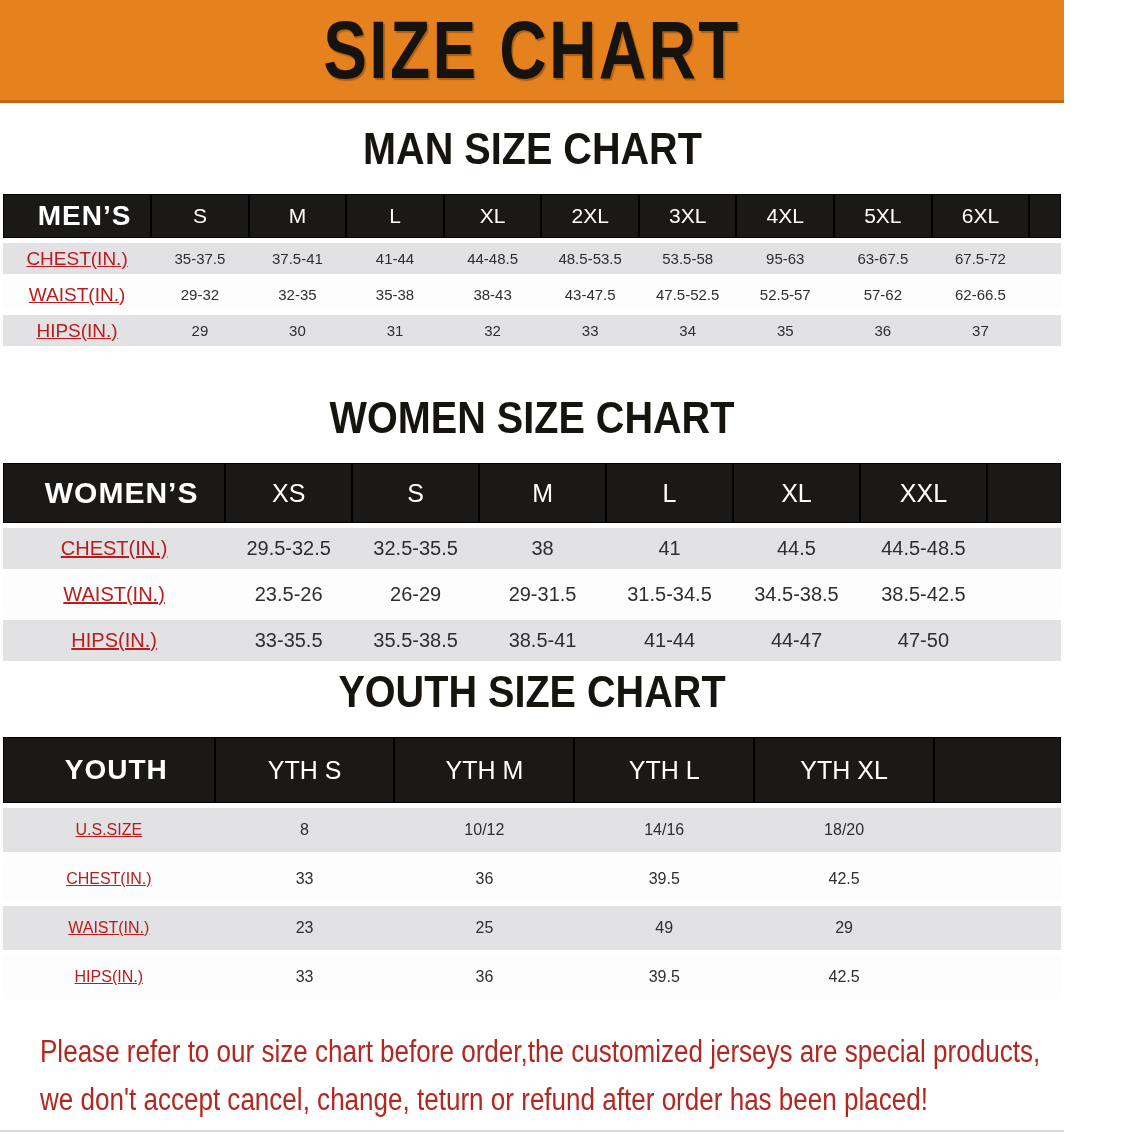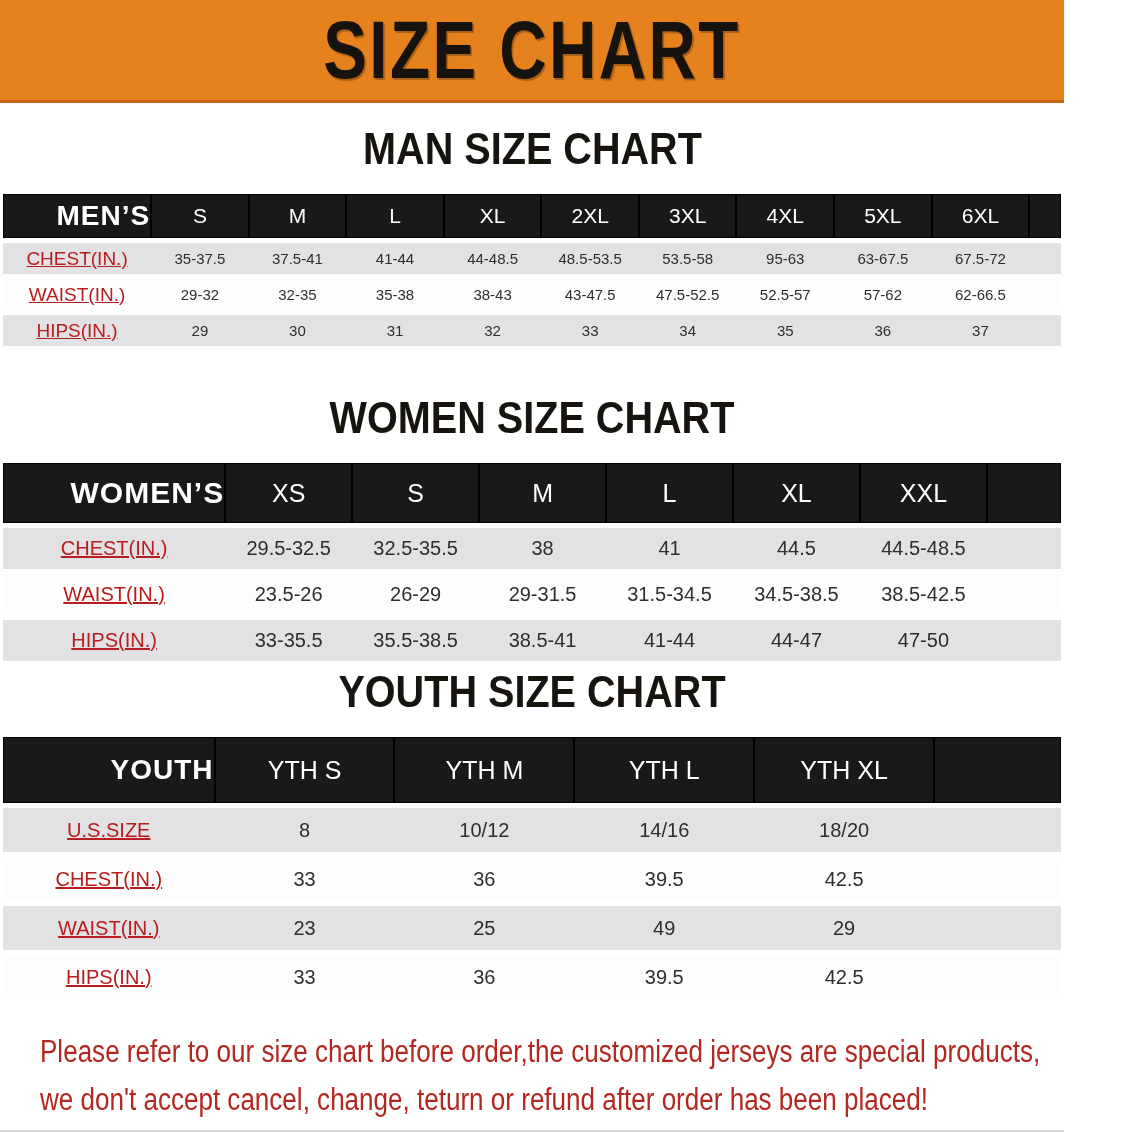--- a/index.html
+++ b/index.html
@@ -64,21 +64,21 @@
   }
   table.size-table th {
     background: var(--header-black, #1b1918);
     color: #ffffff;
     text-align: center;
     font-weight: normal;
     box-shadow: inset 0 0 0 1px #000;
   }
   table.size-table th.corner {
     font-weight: bold;
-    text-align: right;
+    text-align: center;
     padding-left: 16px;
     letter-spacing: 1px;
   }
   table.size-table td {
     text-align: center;
     color: #2e2e30;
     background: #fdfdfd;
   }
   table.size-table td.rowlabel { color: #b91c1c; text-decoration: underline; }
   table.size-table tbody tr:nth-child(odd) td {
@@ -93,21 +93,21 @@
   .table-men .colspacer { width: 3%; }
   
   .table-women thead th { height: 58px; font-size: 25px; }
   .table-women th.corner { font-size: 30px; }
   .table-women td { height: 39px; font-size: 20px; }
   .table-women .colfirst  { width: 21%; }
   .table-women .colspacer { width: 7%; }
   
   .table-youth thead th { height: 64px; font-size: 25px; margin-left: 36px; }
   .table-youth th.corner { font-size: 28px; letter-spacing: 2px; }
-  .table-youth td { height: 42px; font-size: 20px; }
+  .table-youth td { height: 42px; font-size: 16px; }
   .table-youth .colfirst  { width: 20%; }
   .table-youth .colspacer { width: 12%; }
   
   .disclaimer {
     margin: 24px 0 0 40px;
     color: var(--disclaimer-red, #B2271F);
   }
   .disclaimer .line {
     display: block;
     white-space: nowrap;

